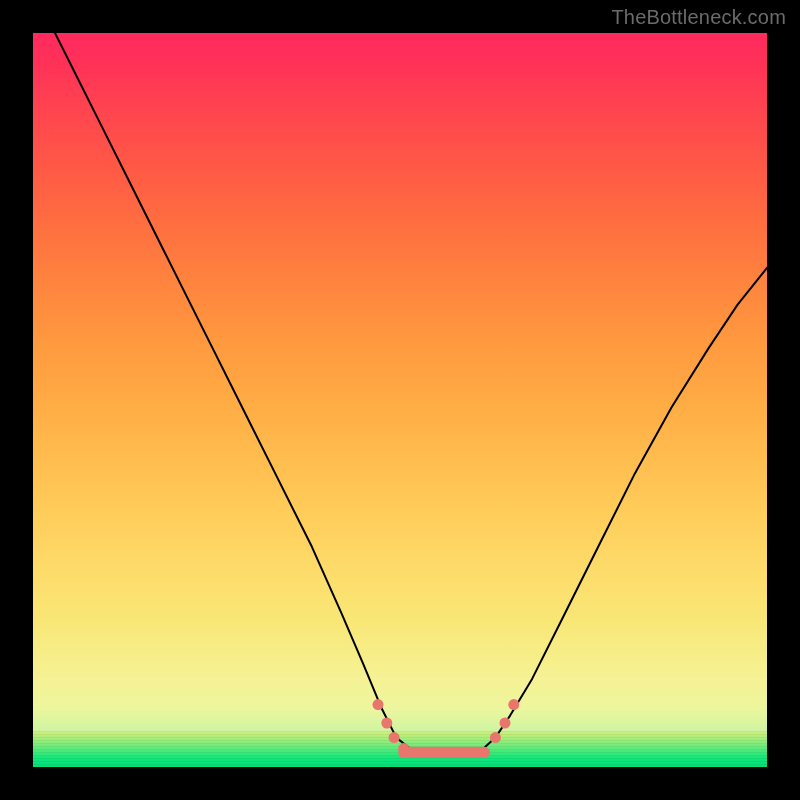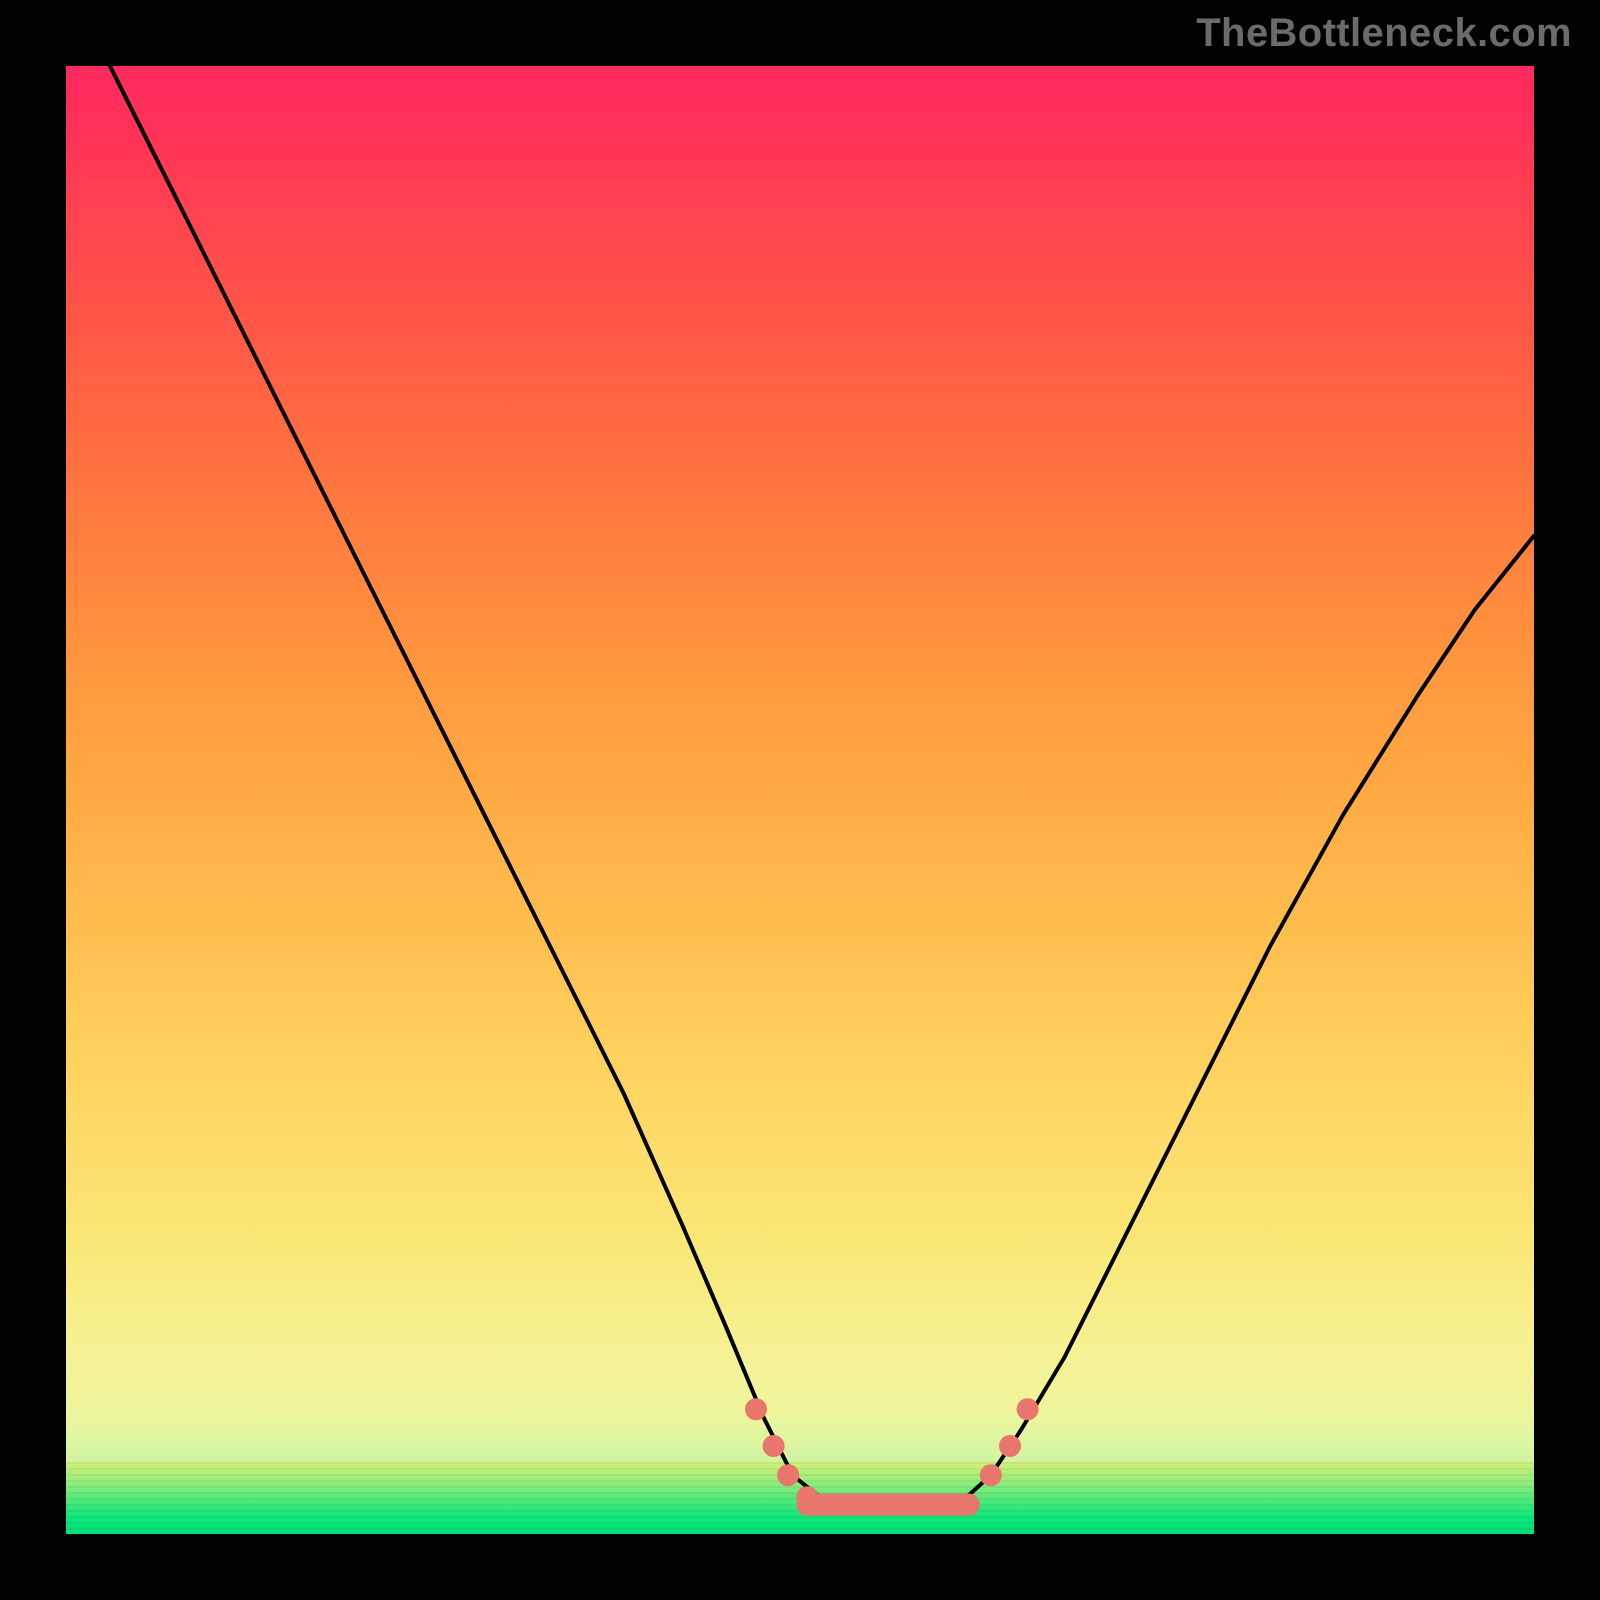--- a/index.html
+++ b/index.html
@@ -93,21 +93,21 @@
     width: 734px;
     height: 734px;
     pointer-events: none;
   }
   .attribution {
     position: absolute;
     top: 6px;
     right: 14px;
     color: #6b6b6b;
     font-size: 20px;
-    font-weight: 700;
+    font-weight: 400;
     letter-spacing: 0.2px;
   }
 </style>
 </head>
 <body>
 
 <div class="frame">
 
   <div class="attribution">TheBottleneck.com</div>
 

